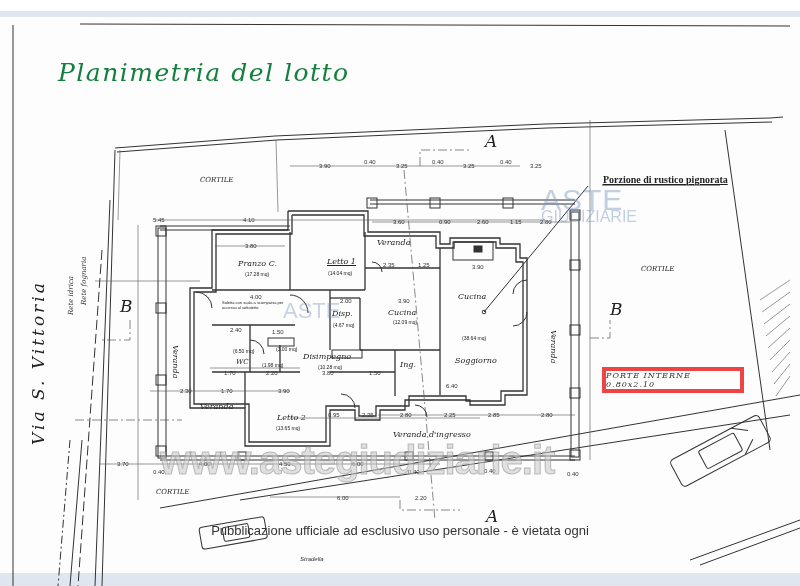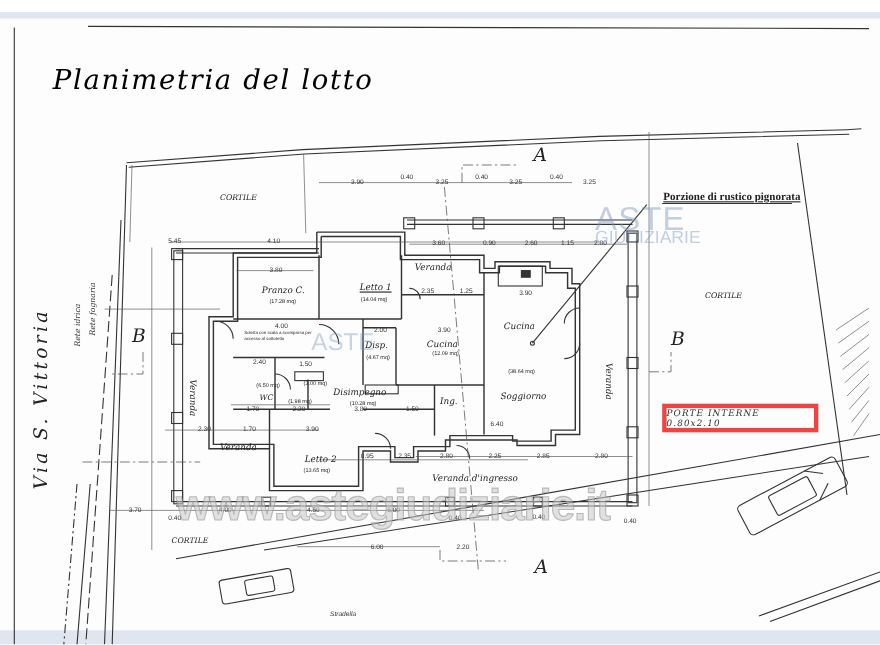--- a/index.html
+++ b/index.html
@@ -2,21 +2,21 @@
 <html><head>
 <meta charset="utf-8">
 <style>
   html,body{margin:0;padding:0;background:#fff;}
   body{width:800px;height:586px;overflow:hidden;position:relative;font-family:"Liberation Sans",sans-serif;}
   .topband{position:absolute;left:0;top:0;width:800px;height:11px;background:#fff;}
   .topband2{position:absolute;left:0;top:11px;width:800px;height:6px;background:#dfe6ef;}
   .botband{position:absolute;left:0;top:573px;width:800px;height:13px;background:#dfe6ef;}
   .sheet{position:absolute;left:0;top:17px;width:800px;height:556px;background:#fdfdfd;}
   svg{position:absolute;left:0;top:0;}
-  .title{position:absolute;left:48px;top:58px;font-family:"DejaVu Serif",serif;font-style:italic;font-size:25px;color:#000000;letter-spacing:1.5px;}
+  .title{position:absolute;left:58px;top:58px;font-family:"DejaVu Serif",serif;font-style:italic;font-size:25px;color:#15803d;letter-spacing:1.5px;}
   .lbl{position:absolute;font-family:"DejaVu Serif",serif;font-style:italic;color:#222;white-space:nowrap;}
   .area{position:absolute;font-family:"Liberation Sans",sans-serif;font-size:5px;color:#222;white-space:nowrap;}
   .dim{position:absolute;font-family:"Liberation Sans",sans-serif;font-size:6px;color:#333;white-space:nowrap;}
   .portion{position:absolute;left:603px;top:174px;font-family:"Liberation Serif",serif;font-weight:bold;font-size:10px;color:#222;text-decoration:underline;}
   .porte{position:absolute;left:602px;top:367px;width:134px;height:18px;border:4px solid #ef4444;font-family:"DejaVu Serif",serif;font-style:italic;font-size:8px;color:#333;display:flex;align-items:center;justify-content:center;letter-spacing:1px;}
   .wm-aste{position:absolute;left:541px;top:183px;font-family:"Liberation Sans",sans-serif;font-size:30px;color:rgba(120,150,190,0.45);letter-spacing:1px;}
   .wm-giud{position:absolute;left:541px;top:208px;font-family:"Liberation Sans",sans-serif;font-size:16px;color:rgba(120,150,190,0.45);}
   .wm-aste2{position:absolute;left:283px;top:298px;font-family:"Liberation Sans",sans-serif;font-size:22px;color:rgba(120,150,190,0.4);}
   .wm-url{position:absolute;left:160px;top:438px;font-family:"Liberation Sans",sans-serif;font-size:40px;font-weight:bold;color:rgba(200,200,200,0.55);-webkit-text-stroke:1px rgba(150,150,150,0.6);letter-spacing:-1px;}
   .notice{position:absolute;left:0;top:522px;width:800px;text-align:center;font-family:"Liberation Sans",sans-serif;font-size:13px;color:#333;line-height:17px;}
@@ -270,13 +270,14 @@
 
 <div class="portion">Porzione di rustico pignorata</div>
 <div class="porte">PORTE  INTERNE  0.80x2.10</div>
 
 <div class="wm-aste">ASTE</div>
 <div class="wm-giud">GIUDIZIARIE</div>
 <div class="wm-aste2">ASTE</div>
 <div class="wm-url">www.astegiudiziarie.it</div>
 
 <div class="notice">
+  <div>Pubblicazione ufficiale ad esclusivo uso personale - è vietata ogni</div>
 </div>
 
 </body></html>

